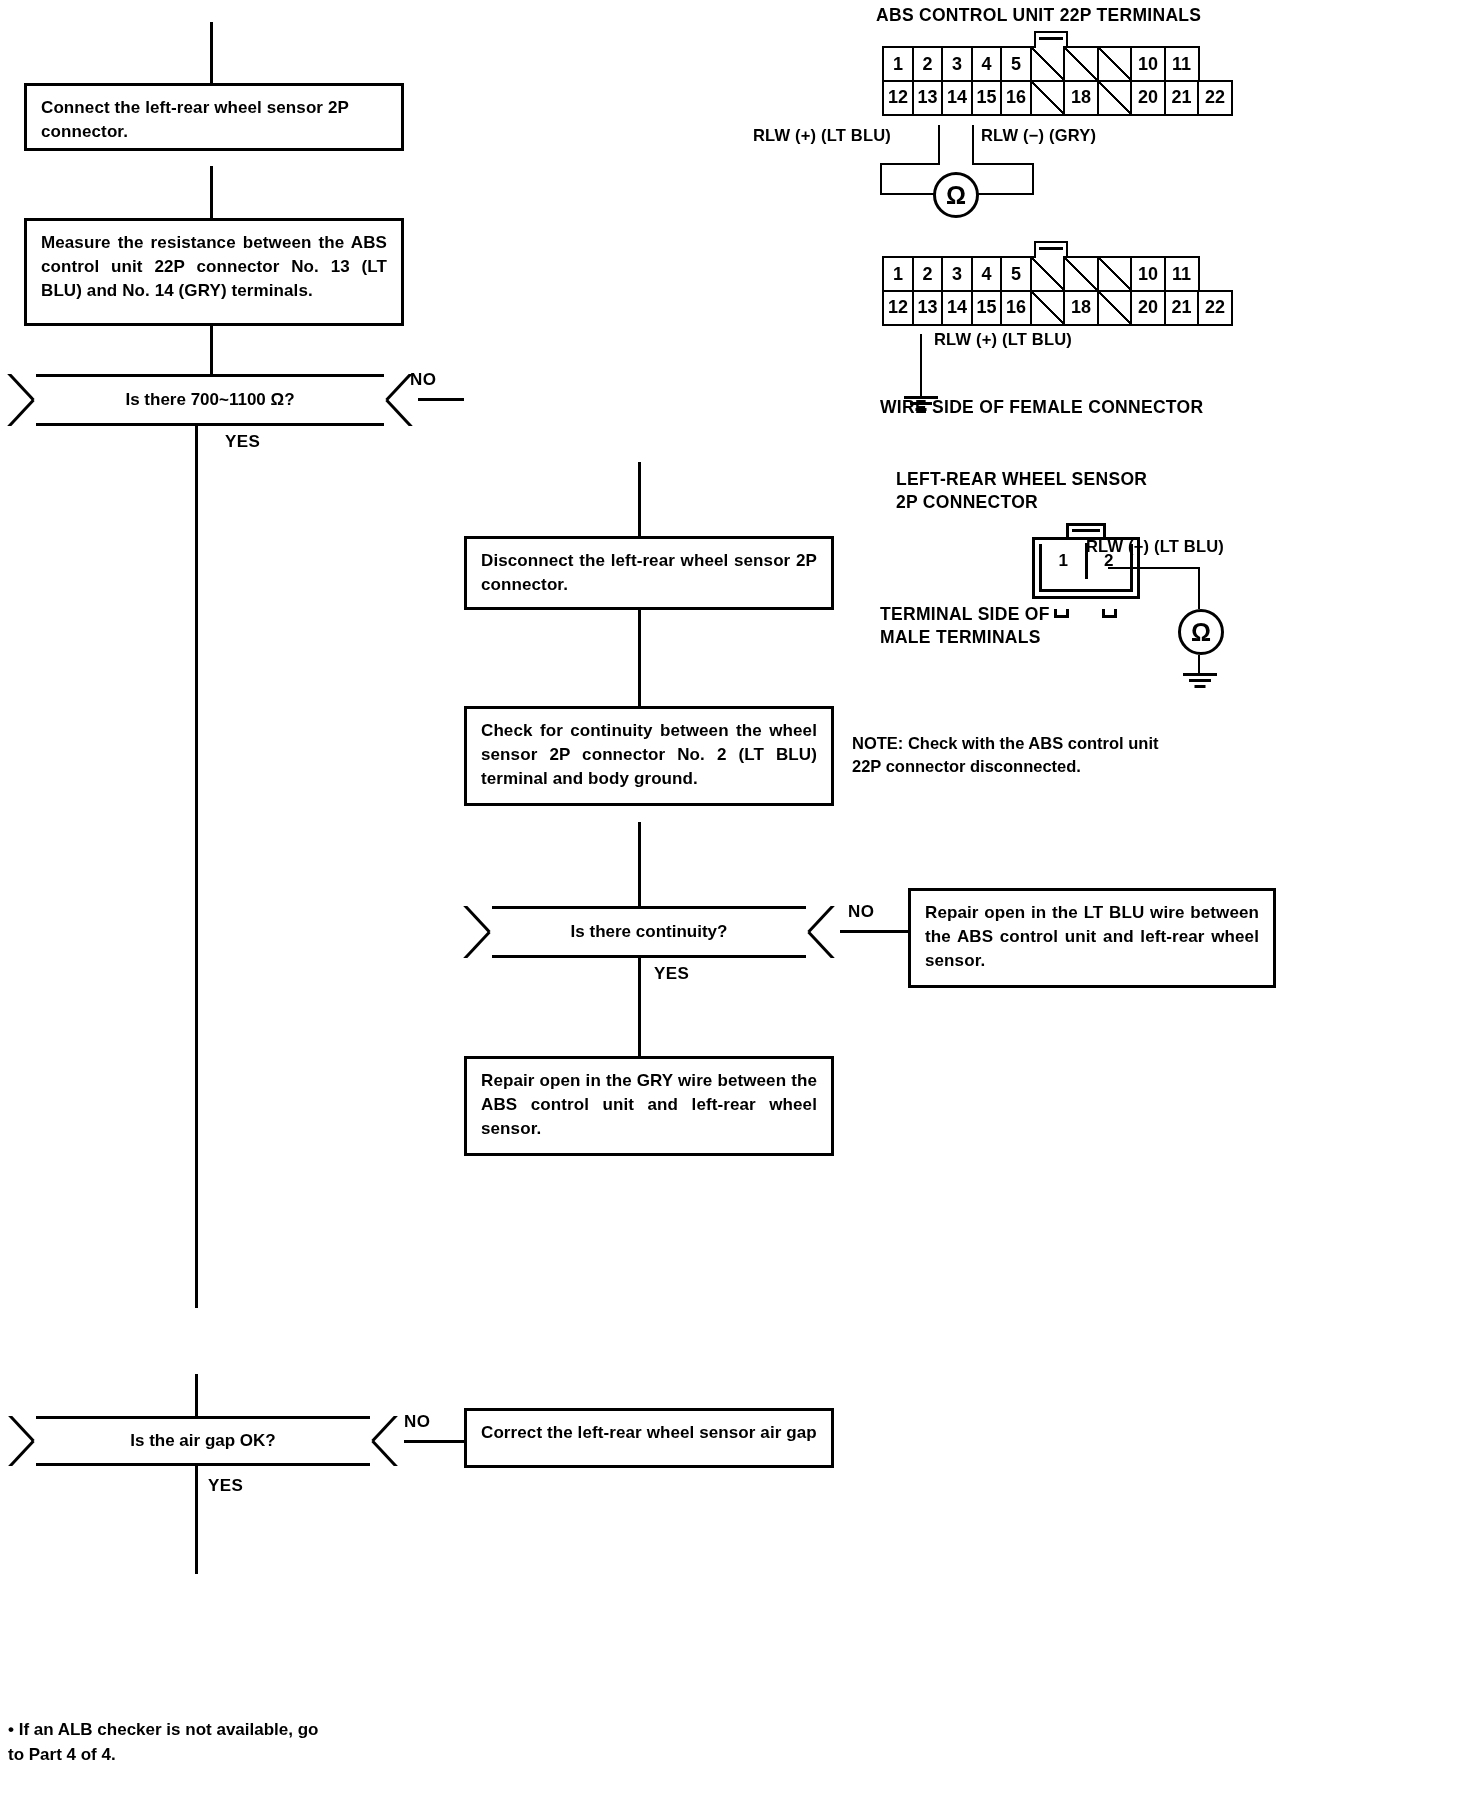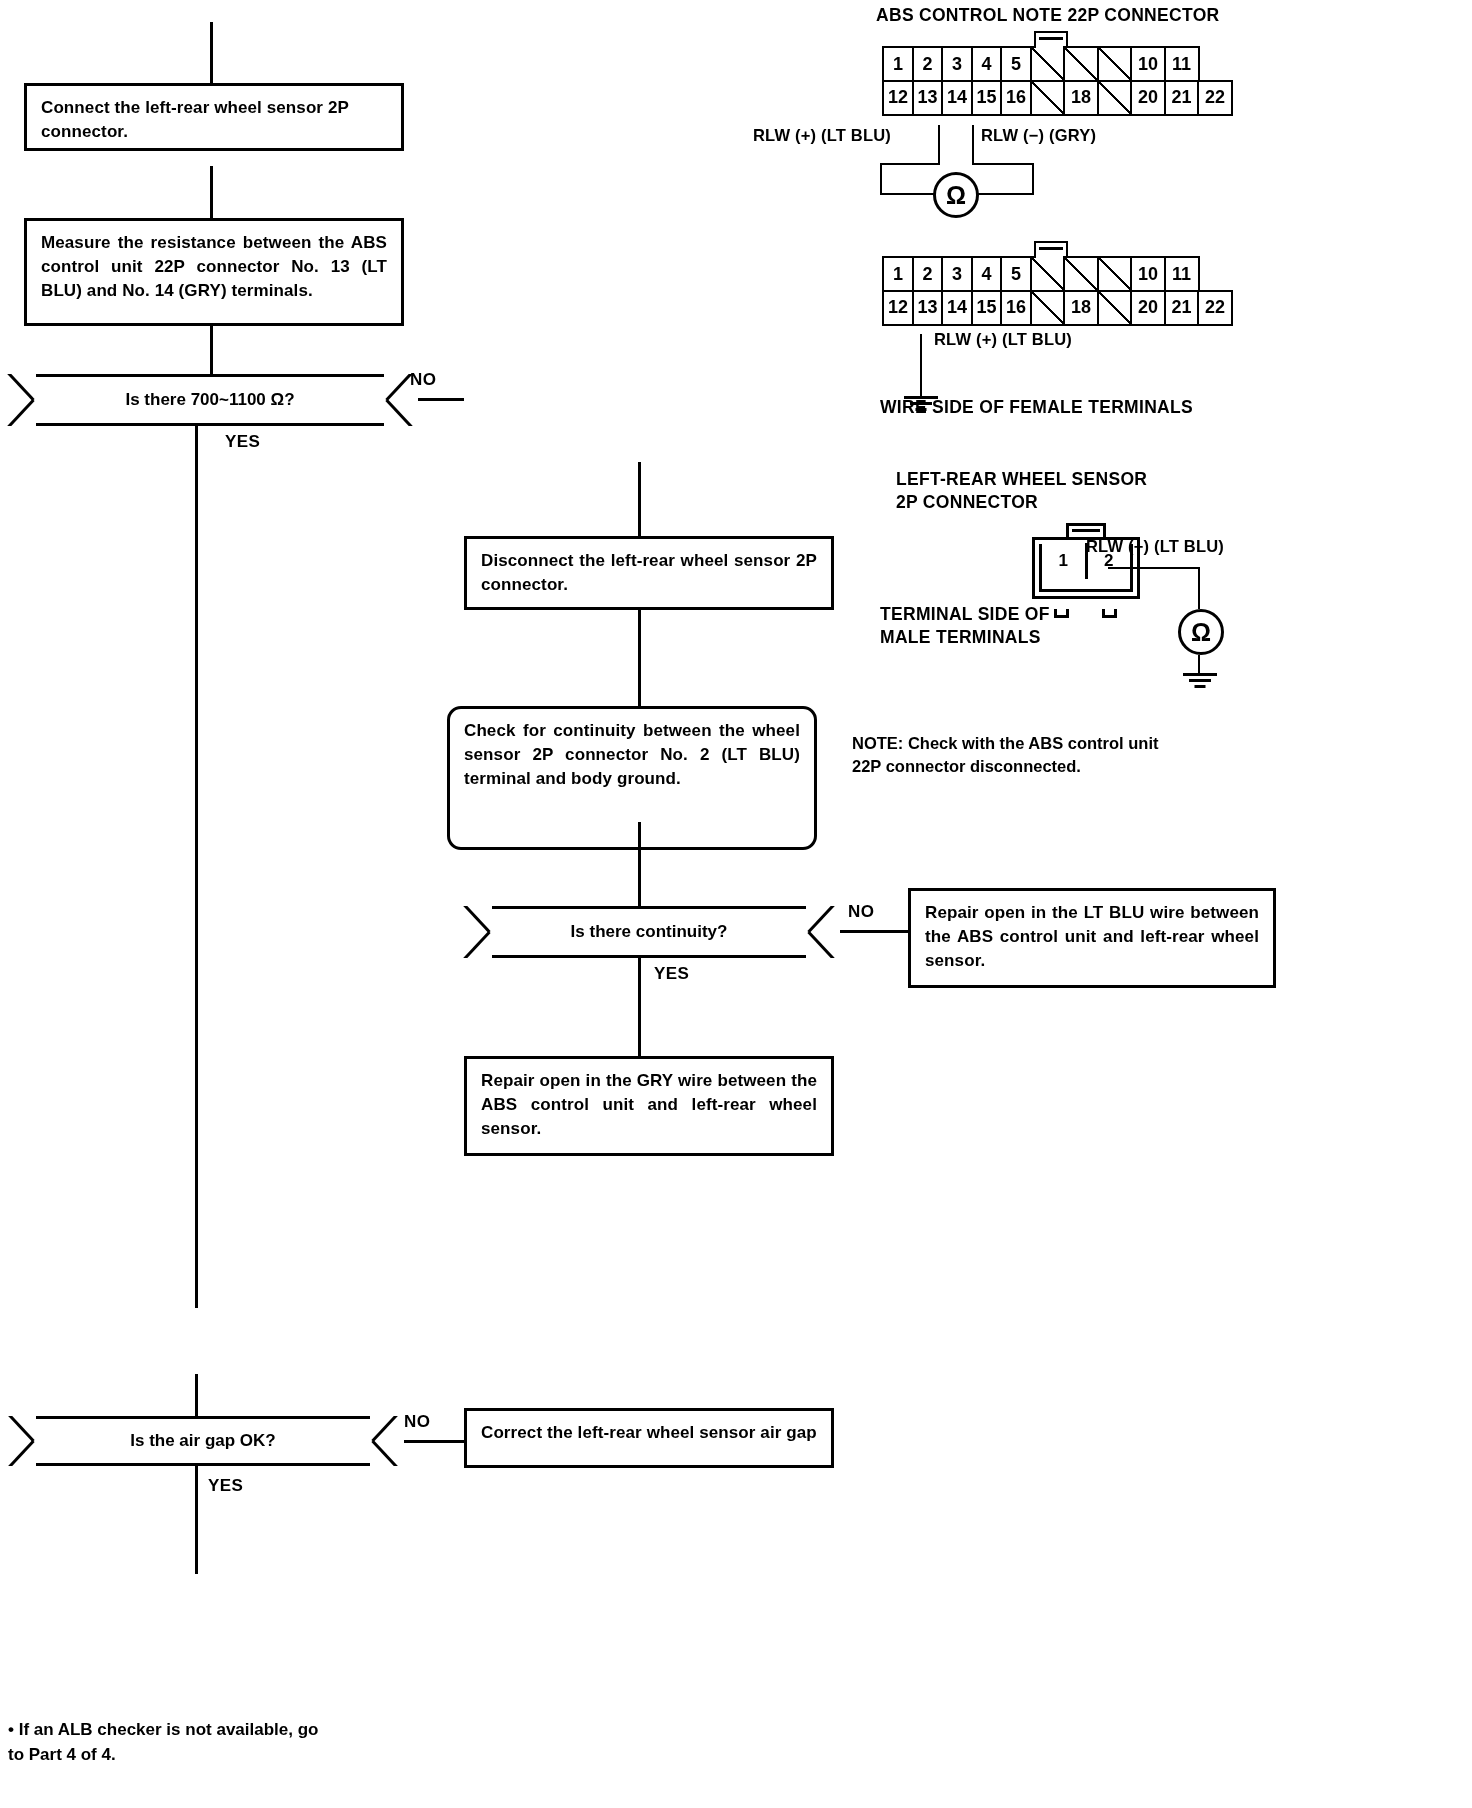--- a/index.html
+++ b/index.html
@@ -195,21 +195,21 @@
 
 
   <div class="vline" style="left:638px; top:462px; height:74px;"></div>
 
   <div class="pbox just" style="left:464px; top:536px; width:370px; height:74px;">
     <span>Disconnect the left-rear wheel sensor 2P connector.</span>
   </div>
 
   <div class="vline" style="left:638px; top:610px; height:96px;"></div>
 
-  <div class="pbox just" style="left:447px; top:706px; width:370px; height:144px;border-radius:14px;">
+  <div class="pbox just" style="left:464px; top:706px; width:370px; height:100px;">
     <span>Check for continuity between the wheel sensor 2P connector No. 2 (LT BLU) terminal and body ground.</span>
   </div>
 
   <div class="vline" style="left:638px; top:822px; height:84px;"></div>
 
   <div class="hex" style="left:492px; top:906px; width:314px; height:52px;">
     <span class="cap l"></span>
     <span class="cap r"></span>
     <span>Is there continuity?</span>
   </div>
@@ -243,21 +243,21 @@
   <div class="branch-label" style="left:208px; top:1476px;">YES</div>
   <div class="vline" style="left:195px; top:1466px; height:108px;"></div>
 
   <div class="pbox" style="left:464px; top:1408px; width:370px; height:60px;">
     <span>Correct the left-rear wheel sensor air gap</span>
   </div>
 
   <div class="footnote" style="left:8px; top:1718px; width:480px;">• If an ALB checker is not available, go
   to Part 4 of 4.</div>
 
-  <div class="schem-title" style="left:876px; top:4px;">ABS CONTROL NOTE 22P CONNECTOR</div>
+  <div class="schem-title" style="left:876px; top:4px;">ABS CONTROL UNIT 22P TERMINALS</div>
 
   <div class="conn22" style="left:882px; top:46px;">
     <div class="row">
       <div class="cell" style="width:32px;">1</div>
       <div class="cell" style="width:32px;">2</div>
       <div class="cell" style="width:32px;">3</div>
       <div class="cell" style="width:32px;">4</div>
       <div class="cell" style="width:32px;">5</div>
       <div class="cell blank" style="width:36px;">
         <span class="keytab" style="left:2px; width:34px;"></span>
@@ -328,21 +328,21 @@
   </div>
 
   <div class="thinv" style="left:920px; top:334px; height:62px;"></div>
   <div class="schem-label" style="left:934px; top:330px;">RLW (+) (LT BLU)</div>
   <div class="gnd" style="left:904px; top:396px;">
     <i></i>
       <i></i>
       <i></i>
   </div>
 
-  <div class="schem-title" style="left:880px; top:396px;">WIRE SIDE OF FEMALE TERMINALS</div>
+  <div class="schem-title" style="left:880px; top:396px;">WIRE SIDE OF FEMALE CONNECTOR</div>
 
   <div class="schem-title" style="left:896px; top:468px;">LEFT-REAR WHEEL SENSOR
 2P CONNECTOR</div>
 
   <div class="conn2p" style="left:1032px; top:523px; width:108px; height:86px;">
     <span class="tab"></span>
     <span class="shell"></span>
     <span class="inner"></span>
     <span class="cells">
       <span class="c">1</span>

